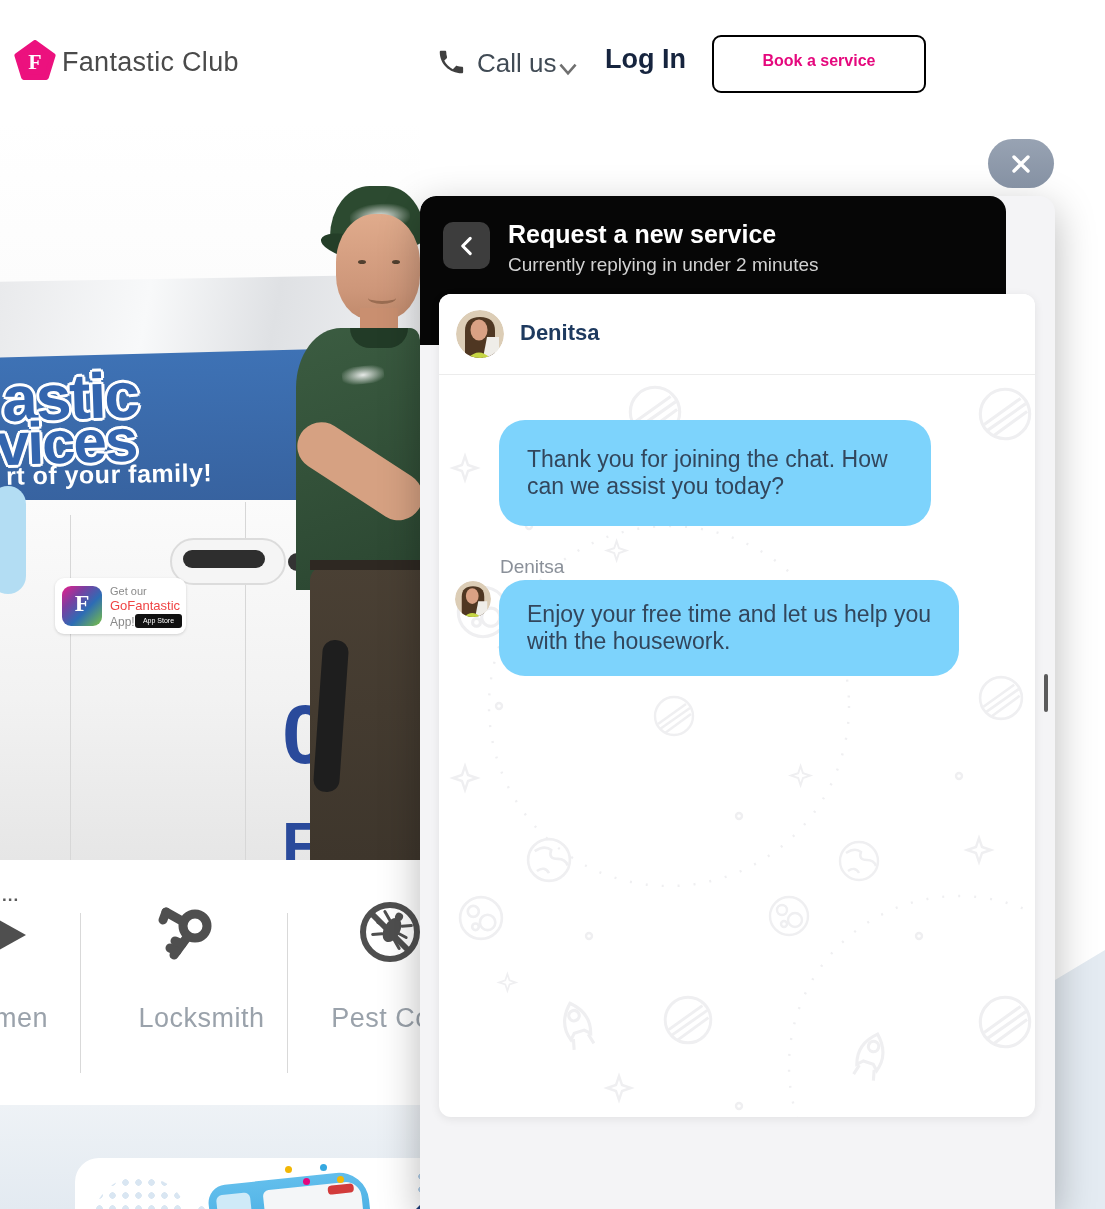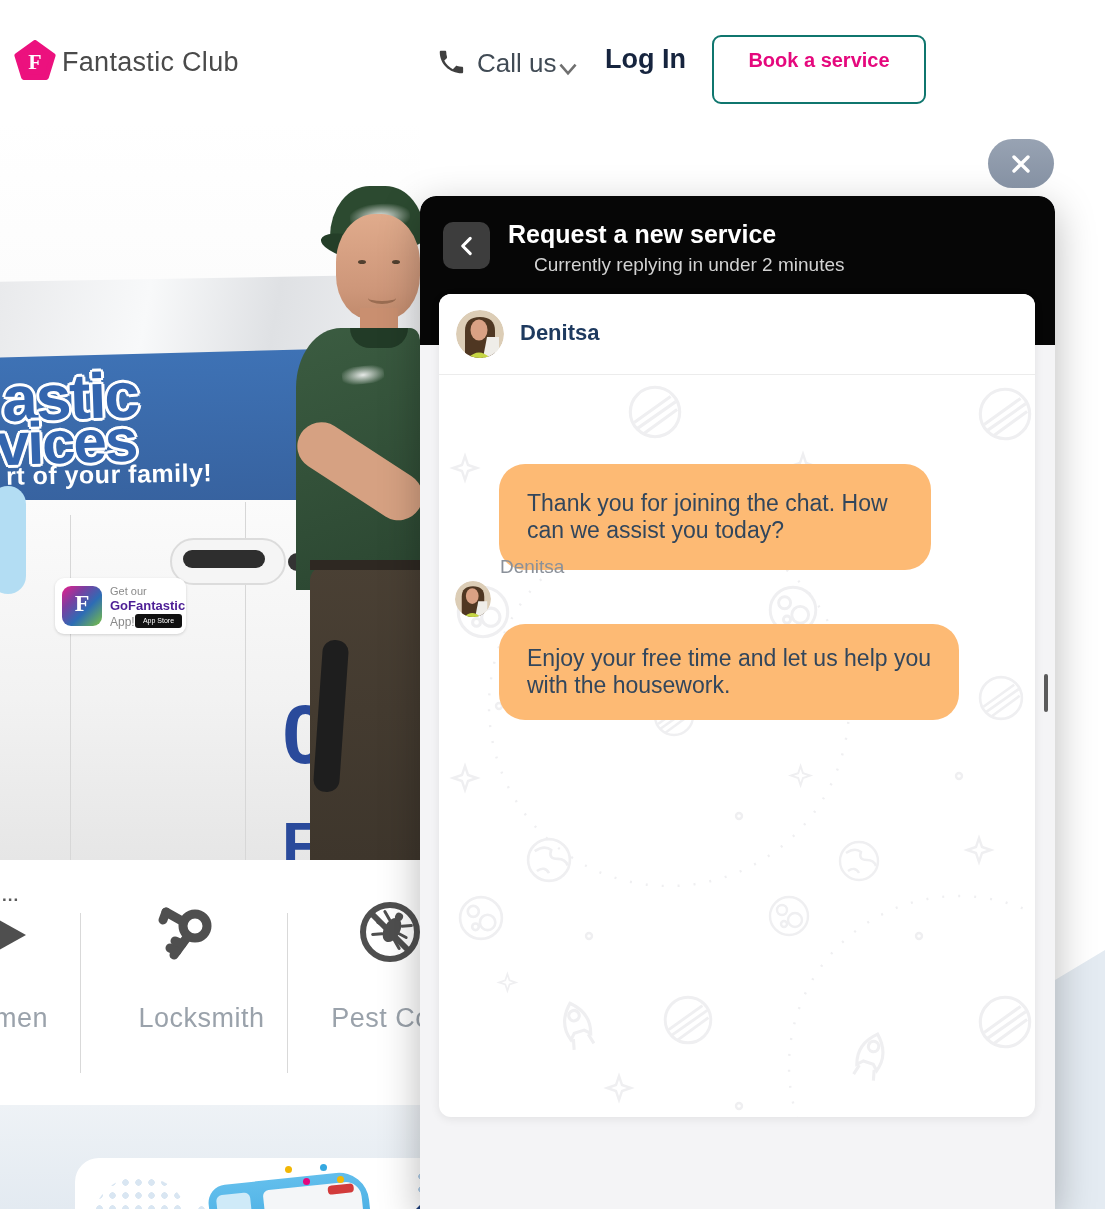--- a/index.html
+++ b/index.html
@@ -10,23 +10,23 @@
 
   
   .site-header { left:0; top:0; width:1105px; height:125px; background:#fff; z-index:3; }
   .logo-badge { left:14px; top:40px; width:42px; height:42px; }
   .brand-name { left:62px; top:47px; font-size:27px; color:#4A4A4A; letter-spacing:.3px; }
   .call-wrap { left:436px; top:44px; width:150px; height:40px; }
   .phone-icon { left:0; top:3px; }
   .call-label { left:41px; top:4px; font-size:26px; color:#414B55; }
   .chev-down { left:119px; top:12px; }
   .login-link { left:605px; top:44px; font-size:27px; font-weight:bold; color:#16243E; }
-  .book-btn { left:712px; top:35px; width:214px; height:69px; border:2px solid #0f766e;
+  .book-btn { left:712px; top:35px; width:214px; height:58px; border:2px solid #000000;
               border-radius:9px; background:#fff; color:#E5087D; font-weight:bold;
-              font-size:20px; text-align:center; line-height:47px; }
+              font-size:16px; text-align:center; line-height:47px; }
 
   
   .hero { left:0; top:120px; width:420px; height:740px; overflow:hidden;
           background:linear-gradient(180deg,#ffffff 0%,#f7f7f7 60%,#efefef 100%); z-index:1; }
   .window-band { left:0; top:158px; width:420px; height:78px; transform:skewY(-1deg);
           background:linear-gradient(100deg,#e9eaec 0%,#f8f9fa 35%,#dfe1e4 65%,#f0f1f3 100%); }
   .blue-band { left:0; top:232px; width:420px; height:152px; transform:skewY(-1.5deg);
           background:linear-gradient(180deg,#3E72B5 0%,#37629F 100%); }
   .door-shade { left:0; top:380px; width:420px; height:360px;
           background:linear-gradient(180deg,#fbfbfb 0%,#f2f2f2 55%,#e6e6e6 100%); }
@@ -56,21 +56,21 @@
   .door-digit { left:282px; top:566px; font-size:84px; font-weight:bold; color:#2A4A9B; }
   .door-letters { left:282px; top:688px; font-size:62px; font-weight:bold; color:#2A4A9B; }
 
   .app-badge { left:55px; top:458px; width:131px; height:56px; background:#fff; border-radius:9px;
           box-shadow:0 1px 3px rgba(0,0,0,.15); }
   .app-icon { position:absolute; left:7px; top:8px; width:40px; height:40px; border-radius:9px;
           background:linear-gradient(135deg,#E91E8C 0%,#7B3FA0 30%,#2D6CB5 60%,#7BC143 100%); }
   .app-icon span { position:absolute; left:0; top:4px; width:100%; text-align:center; color:#fff;
           font-weight:bold; font-size:24px; font-family:"Liberation Serif",serif; }
   .app-t1 { position:absolute; left:55px; top:7px; font-size:11px; color:#8a8a8a; }
-  .app-t2 { position:absolute; left:55px; top:20px; font-size:13px; font-weight:bold; color:#4c1d95; }
+  .app-t2 { position:absolute; left:55px; top:20px; font-size:13px; font-weight:normal; color:#ef4444; }
   .app-t3 { position:absolute; left:55px; top:37px; font-size:12px; color:#8a8a8a; }
   .store-pill { position:absolute; left:80px; top:36px; width:47px; height:14px; background:#111;
           border-radius:3px; color:#fff; font-size:7px; text-align:center; line-height:14px; }
 
   
   .cap { left:330px; top:66px; width:95px; height:64px; background:#2C4A30;
           border-radius:50% 50% 45% 45% / 95% 95% 25% 25%; }
   .cap-logo { left:350px; top:84px; width:60px; height:26px; border-radius:8px; transform:rotate(-4deg);
           background:radial-gradient(ellipse at center,rgba(250,250,250,.95),rgba(250,250,250,0) 75%); }
   .cap-brim { left:320px; top:116px; width:72px; height:24px; background:#243E28;
@@ -133,37 +133,37 @@
 
   
   .chat-close { left:988px; top:139px; width:66px; height:49px; border-radius:25px;
           background:linear-gradient(180deg,#98A3B3 0%,#8591A3 100%); z-index:12;
           display:flex; align-items:center; justify-content:center; }
 
   
   .chat-panel { left:420px; top:196px; width:635px; height:1013px; background:#F4F4F6;
           border-radius:16px 16px 0 0; box-shadow:0 12px 40px rgba(0,0,0,.28); z-index:10;
           overflow:hidden; }
-  .chat-header { left:0; top:0; width:635px; height:149px; background:#060606;
+  .chat-header { left:0; top:0; width:586px; height:149px; background:#060606;
           border-radius:16px 16px 0 0; }
   .back-btn { left:23px; top:26px; width:47px; height:47px; background:#3D3D3D; border-radius:10px;
           display:flex; align-items:center; justify-content:center; }
   .chat-title { left:88px; top:24px; font-size:25px; font-weight:bold; color:#fff; }
-  .chat-subtitle { left:88px; top:58px; font-size:19px; color:#D2D2D2;margin-left:26px; }
+  .chat-subtitle { left:88px; top:58px; font-size:19px; color:#D2D2D2; }
 
   .chat-card { left:19px; top:98px; width:596px; height:823px; background:#fff; border-radius:12px;
           box-shadow:0 2px 10px rgba(0,0,0,.08); overflow:hidden; }
   .agent-row { left:0; top:0; width:596px; height:81px; border-bottom:1px solid #ECECEC; background:#fff; }
   .agent-avatar-lg { left:17px; top:16px; width:48px; height:48px; border-radius:50%; overflow:hidden; }
   .agent-name { left:81px; top:26px; font-size:22px; font-weight:bold; color:#1E3A5F; }
 
   .msg-area { left:0; top:82px; width:596px; height:741px; overflow:hidden; }
   .doodles { left:0; top:0; }
 
-  .bubble { background:#fdba74; border-radius:26px; color:#32465C; font-size:23px; line-height:27px;margin-top:44px; }
+  .bubble { background:#7dd3fc; border-radius:26px; color:#32465C; font-size:23px; line-height:27px; }
   .bubble1 { left:60px; top:44px; width:432px; padding:26px 28px; }
   .msg-label { left:61px; top:180px; font-size:19px; color:#8A9099; }
   .agent-avatar-sm { left:16px; top:205px; width:36px; height:36px; border-radius:50%; overflow:hidden; }
   .bubble2 { left:60px; top:204px; width:460px; padding:21px 28px; }
   .bubble2 b { font-weight:bold; }
 
   .scroll-thumb { left:624px; top:478px; width:4px; height:38px; background:#3F3F3F;
           border-radius:2px; opacity:.85; }
 
   .reply-bar { left:0; top:934px; width:635px; height:79px; background:#fff;

